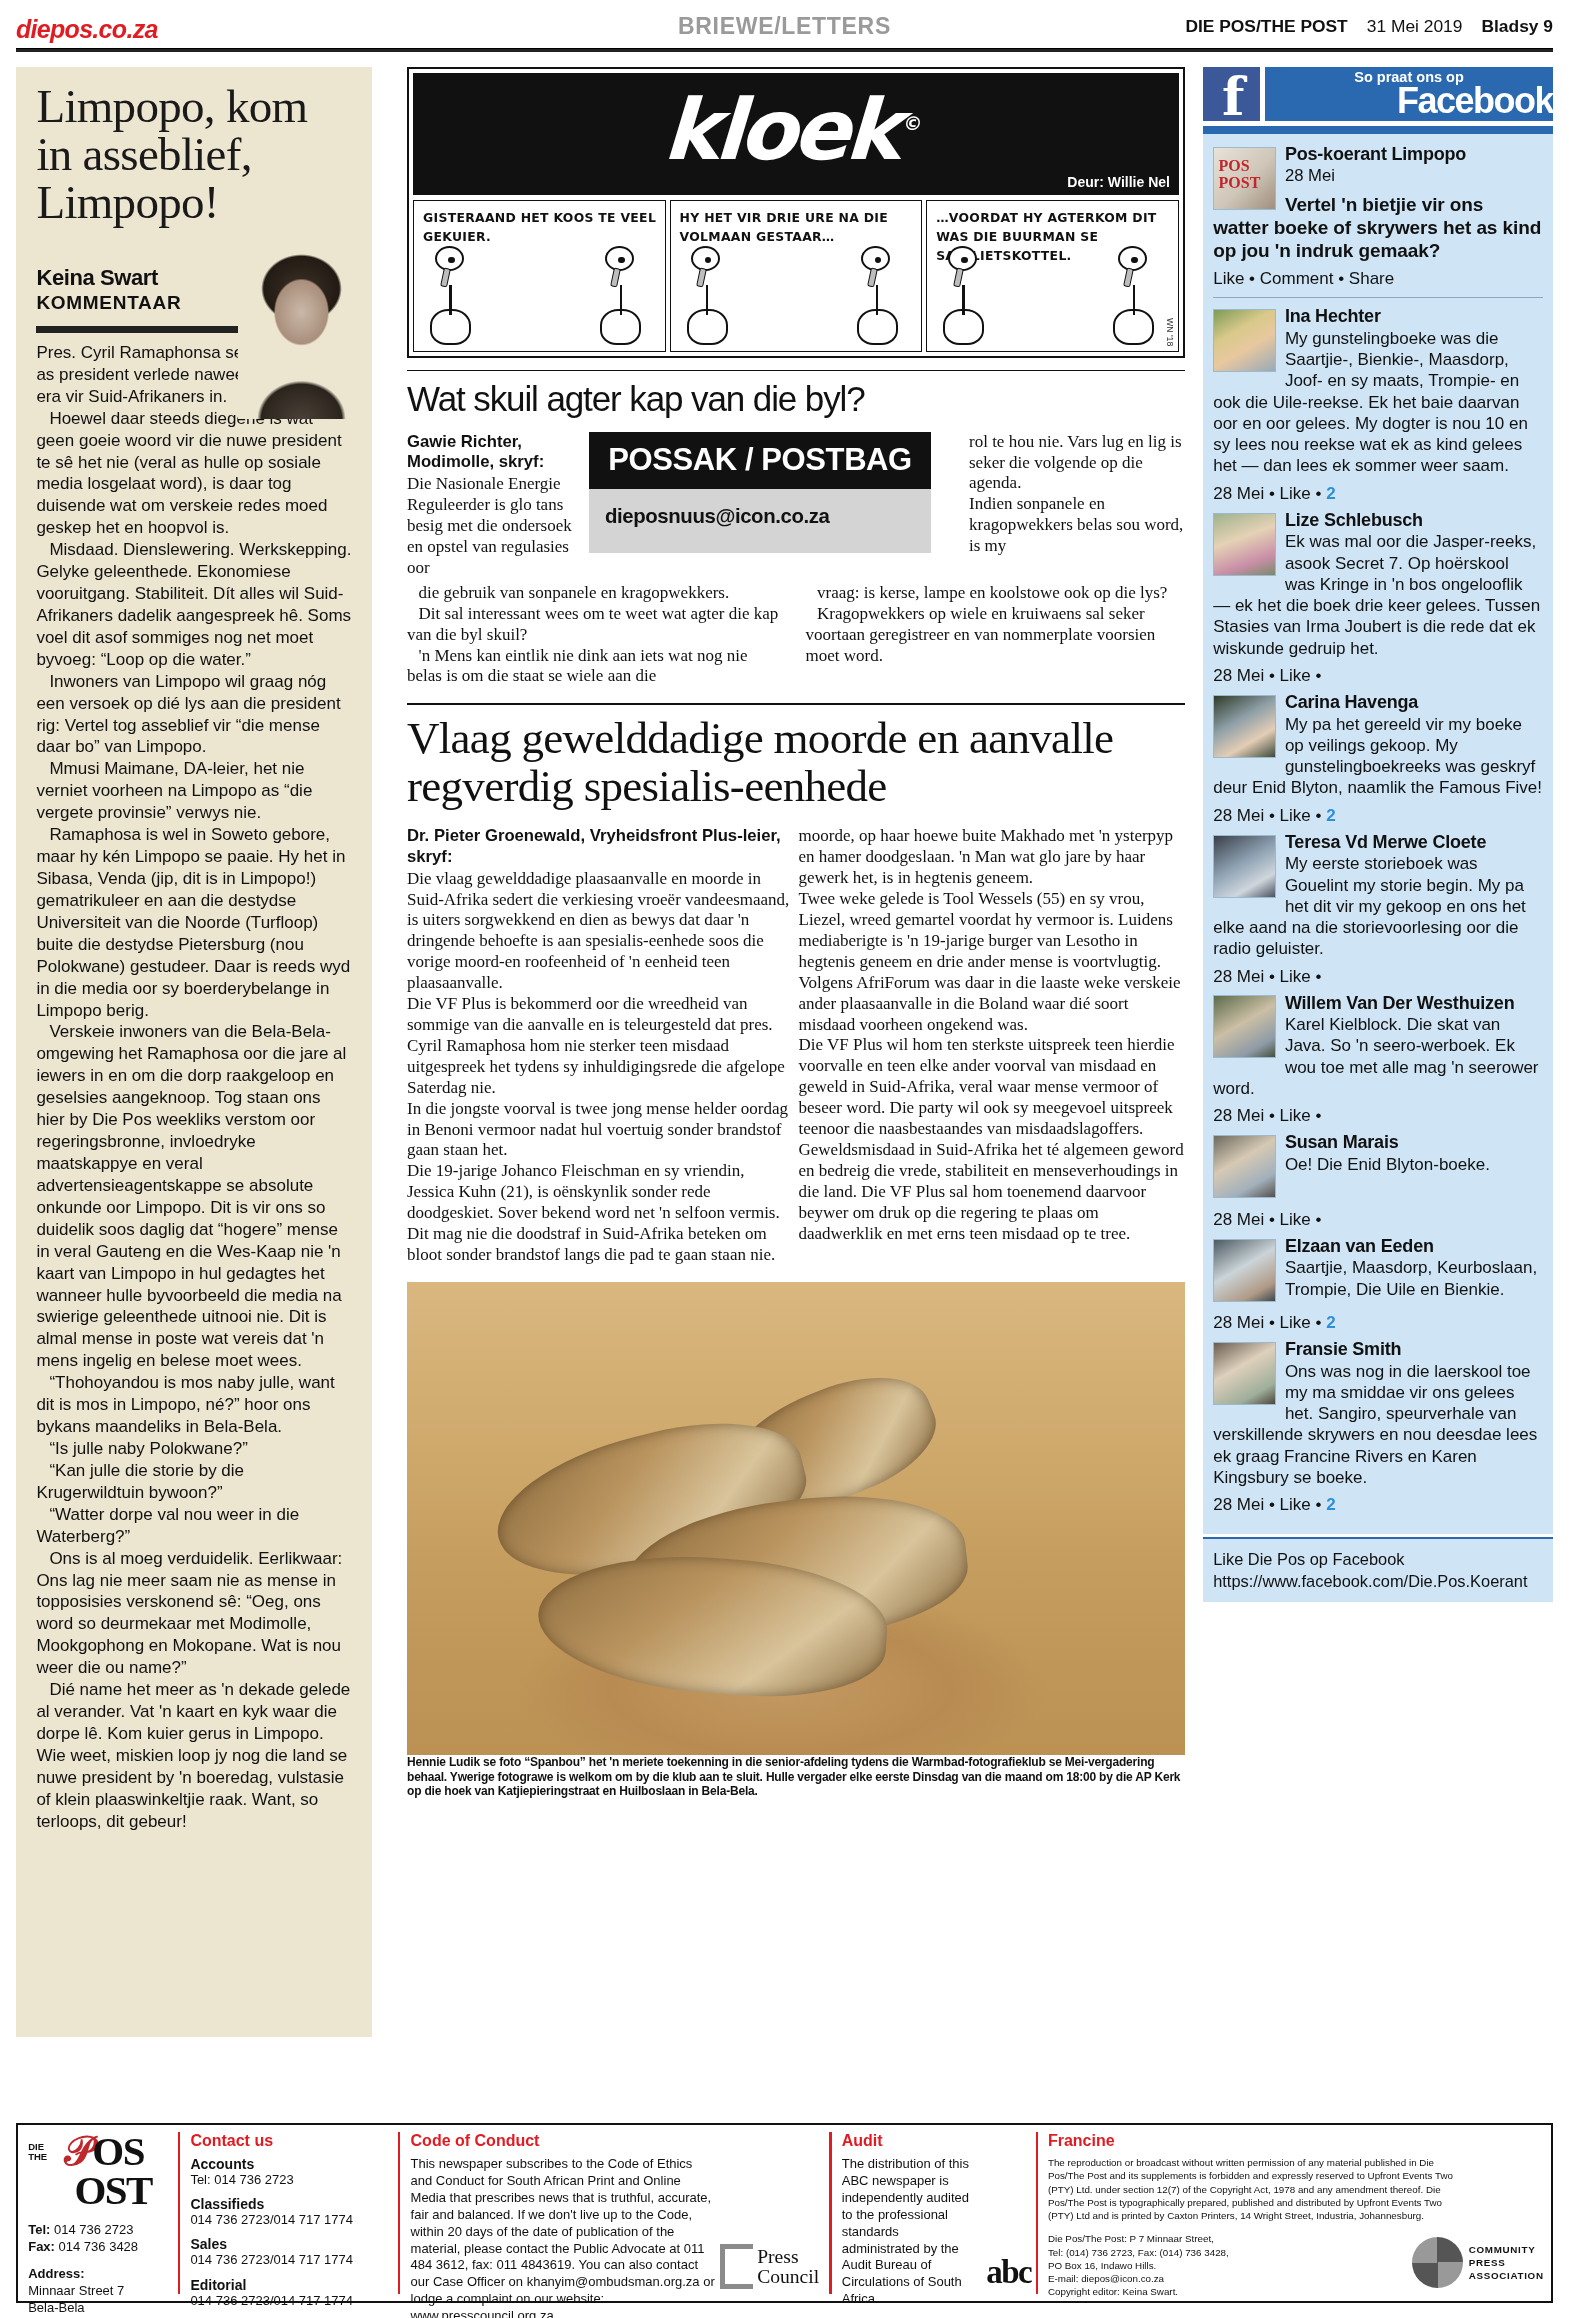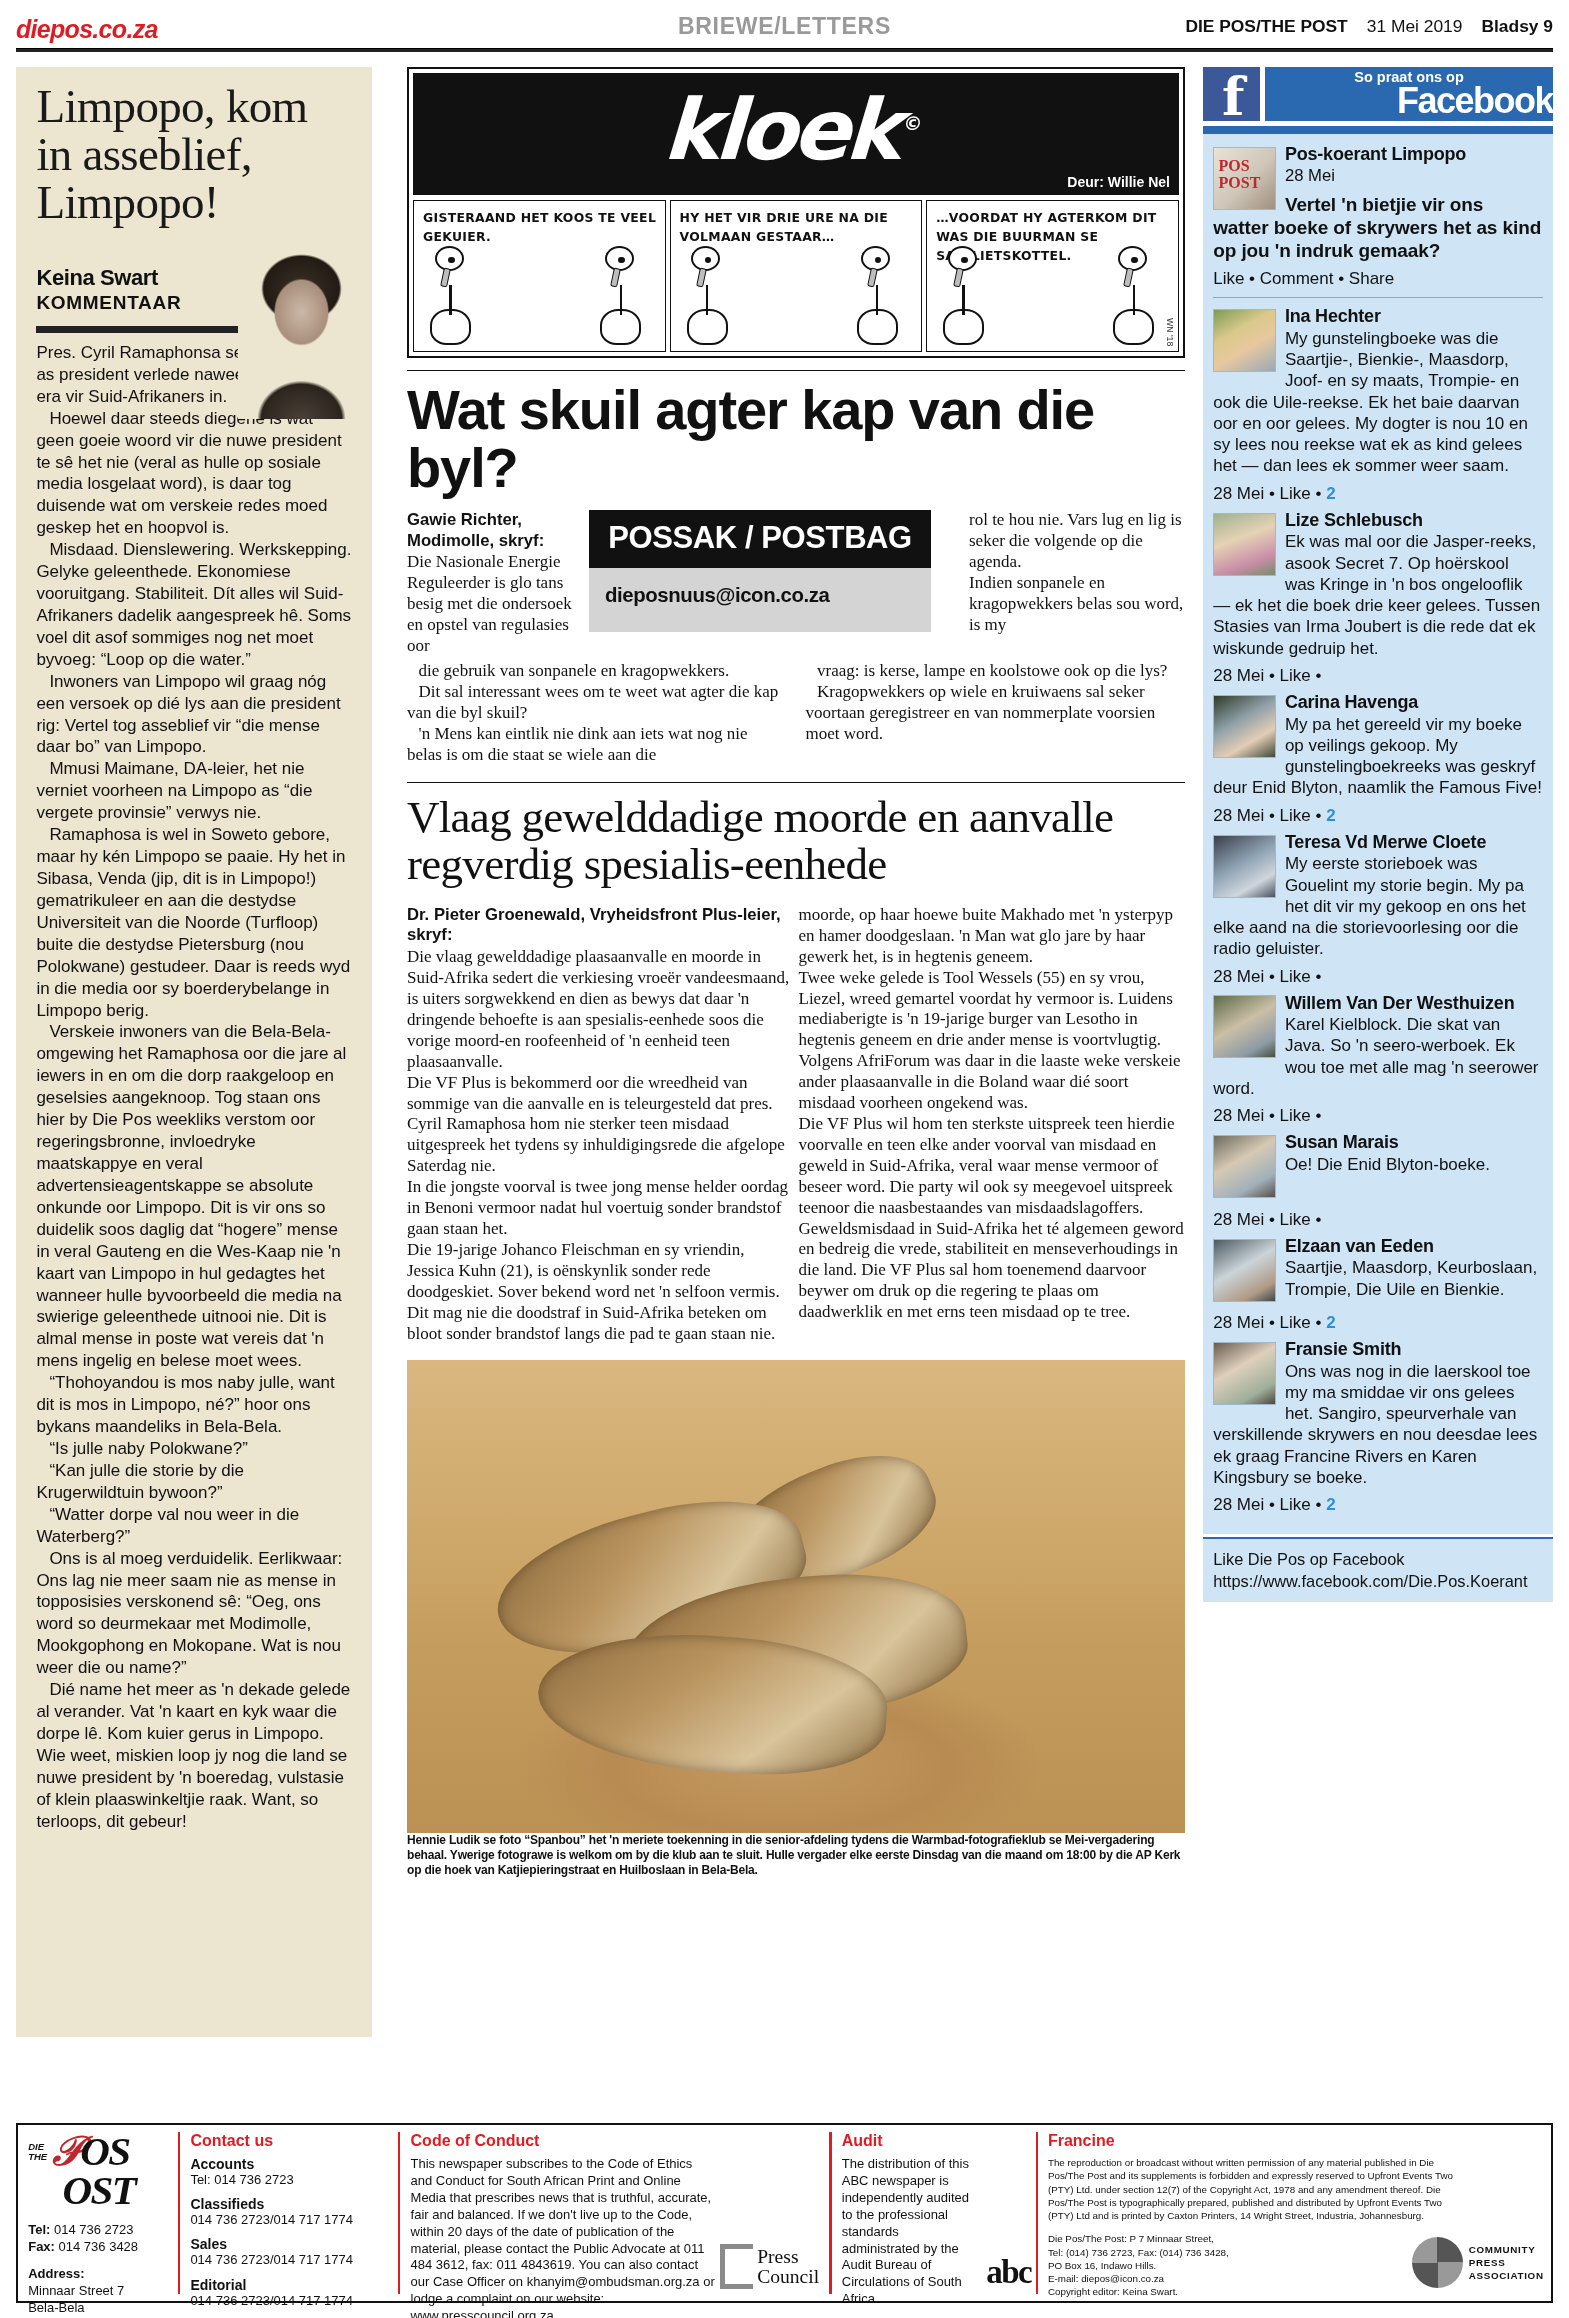--- a/index.html
+++ b/index.html
@@ -84,22 +84,22 @@
      background:#bdbdbd; border:1.5px solid #111; border-radius:2.2px; transform:rotate(12deg);}
   .bird .neck { position:absolute; top:42px; left:22px; width:2.2px; height:30.5px; background:#111;}
   .bird .body { position:absolute; bottom:0; left:2.9px; width:41px; height:36px;
      border:2.2px solid #111; border-radius:45% 45% 40% 40%; background:#fff;}
   .panel-sign { position:absolute; right:2.9px; bottom:4.4px; font-size:8.7px;
      writing-mode:vertical-rl; color:#333; }
 
   
   .rule-thin { height:1.5px; background:#111; margin:11.6px 0 10.2px 0; }
   .hl-big {
-    font-family:"Liberation Sans", sans-serif; font-weight:bold;
-    font-size:56px; line-height:1.02; letter-spacing:-1.1px; color:#111;
+    font-family:"Liberation Sans", sans-serif; font-weight:normal;
+    font-size:35px; line-height:1.02; letter-spacing:-1.1px; color:#111;
   }
   .hl-serif {
     font-family:"Liberation Serif", serif; font-weight:normal;
     font-size:45px; line-height:1.06; letter-spacing:-0.7px; color:#111;
   }
   .two-col { column-count:2; column-gap:19px; }
   .body-serif { font-family:"Liberation Serif", serif; font-size:17px;
      line-height:1.23; text-align:left; }
   .body-serif p { text-indent:11.6px; }
   .body-serif p.noind { text-indent:0; }
@@ -438,21 +438,21 @@
           <div class="fb-actions">28 Mei • Like • <span class="cnt">2</span></div>
         </div>
       </div>
   </div>
 
   <div class="fb-foot">Like Die Pos op Facebook https://www.facebook.com/Die.Pos.Koerant</div>
 </div>
 
 <div class="footer">
   <div class="fcell flogo">
-    <div style="display:flex; align-items:flex-start; gap:5px;font-style:italic;">
+    <div style="display:flex; align-items:flex-start; gap:17px;">
       <div class="tiny" style="margin-top:10.2px;">
         <div>DIE</div>
         <div>THE</div>
       </div>
       <div class="mark">
         <div><span>𝒫</span><span class="blk">OS</span></div>
         <div style="margin-left:10.2px;"><span class="blk">OST</span></div>
       </div>
     </div>
     <div class="ftxt" style="margin-top:11.6px;">

